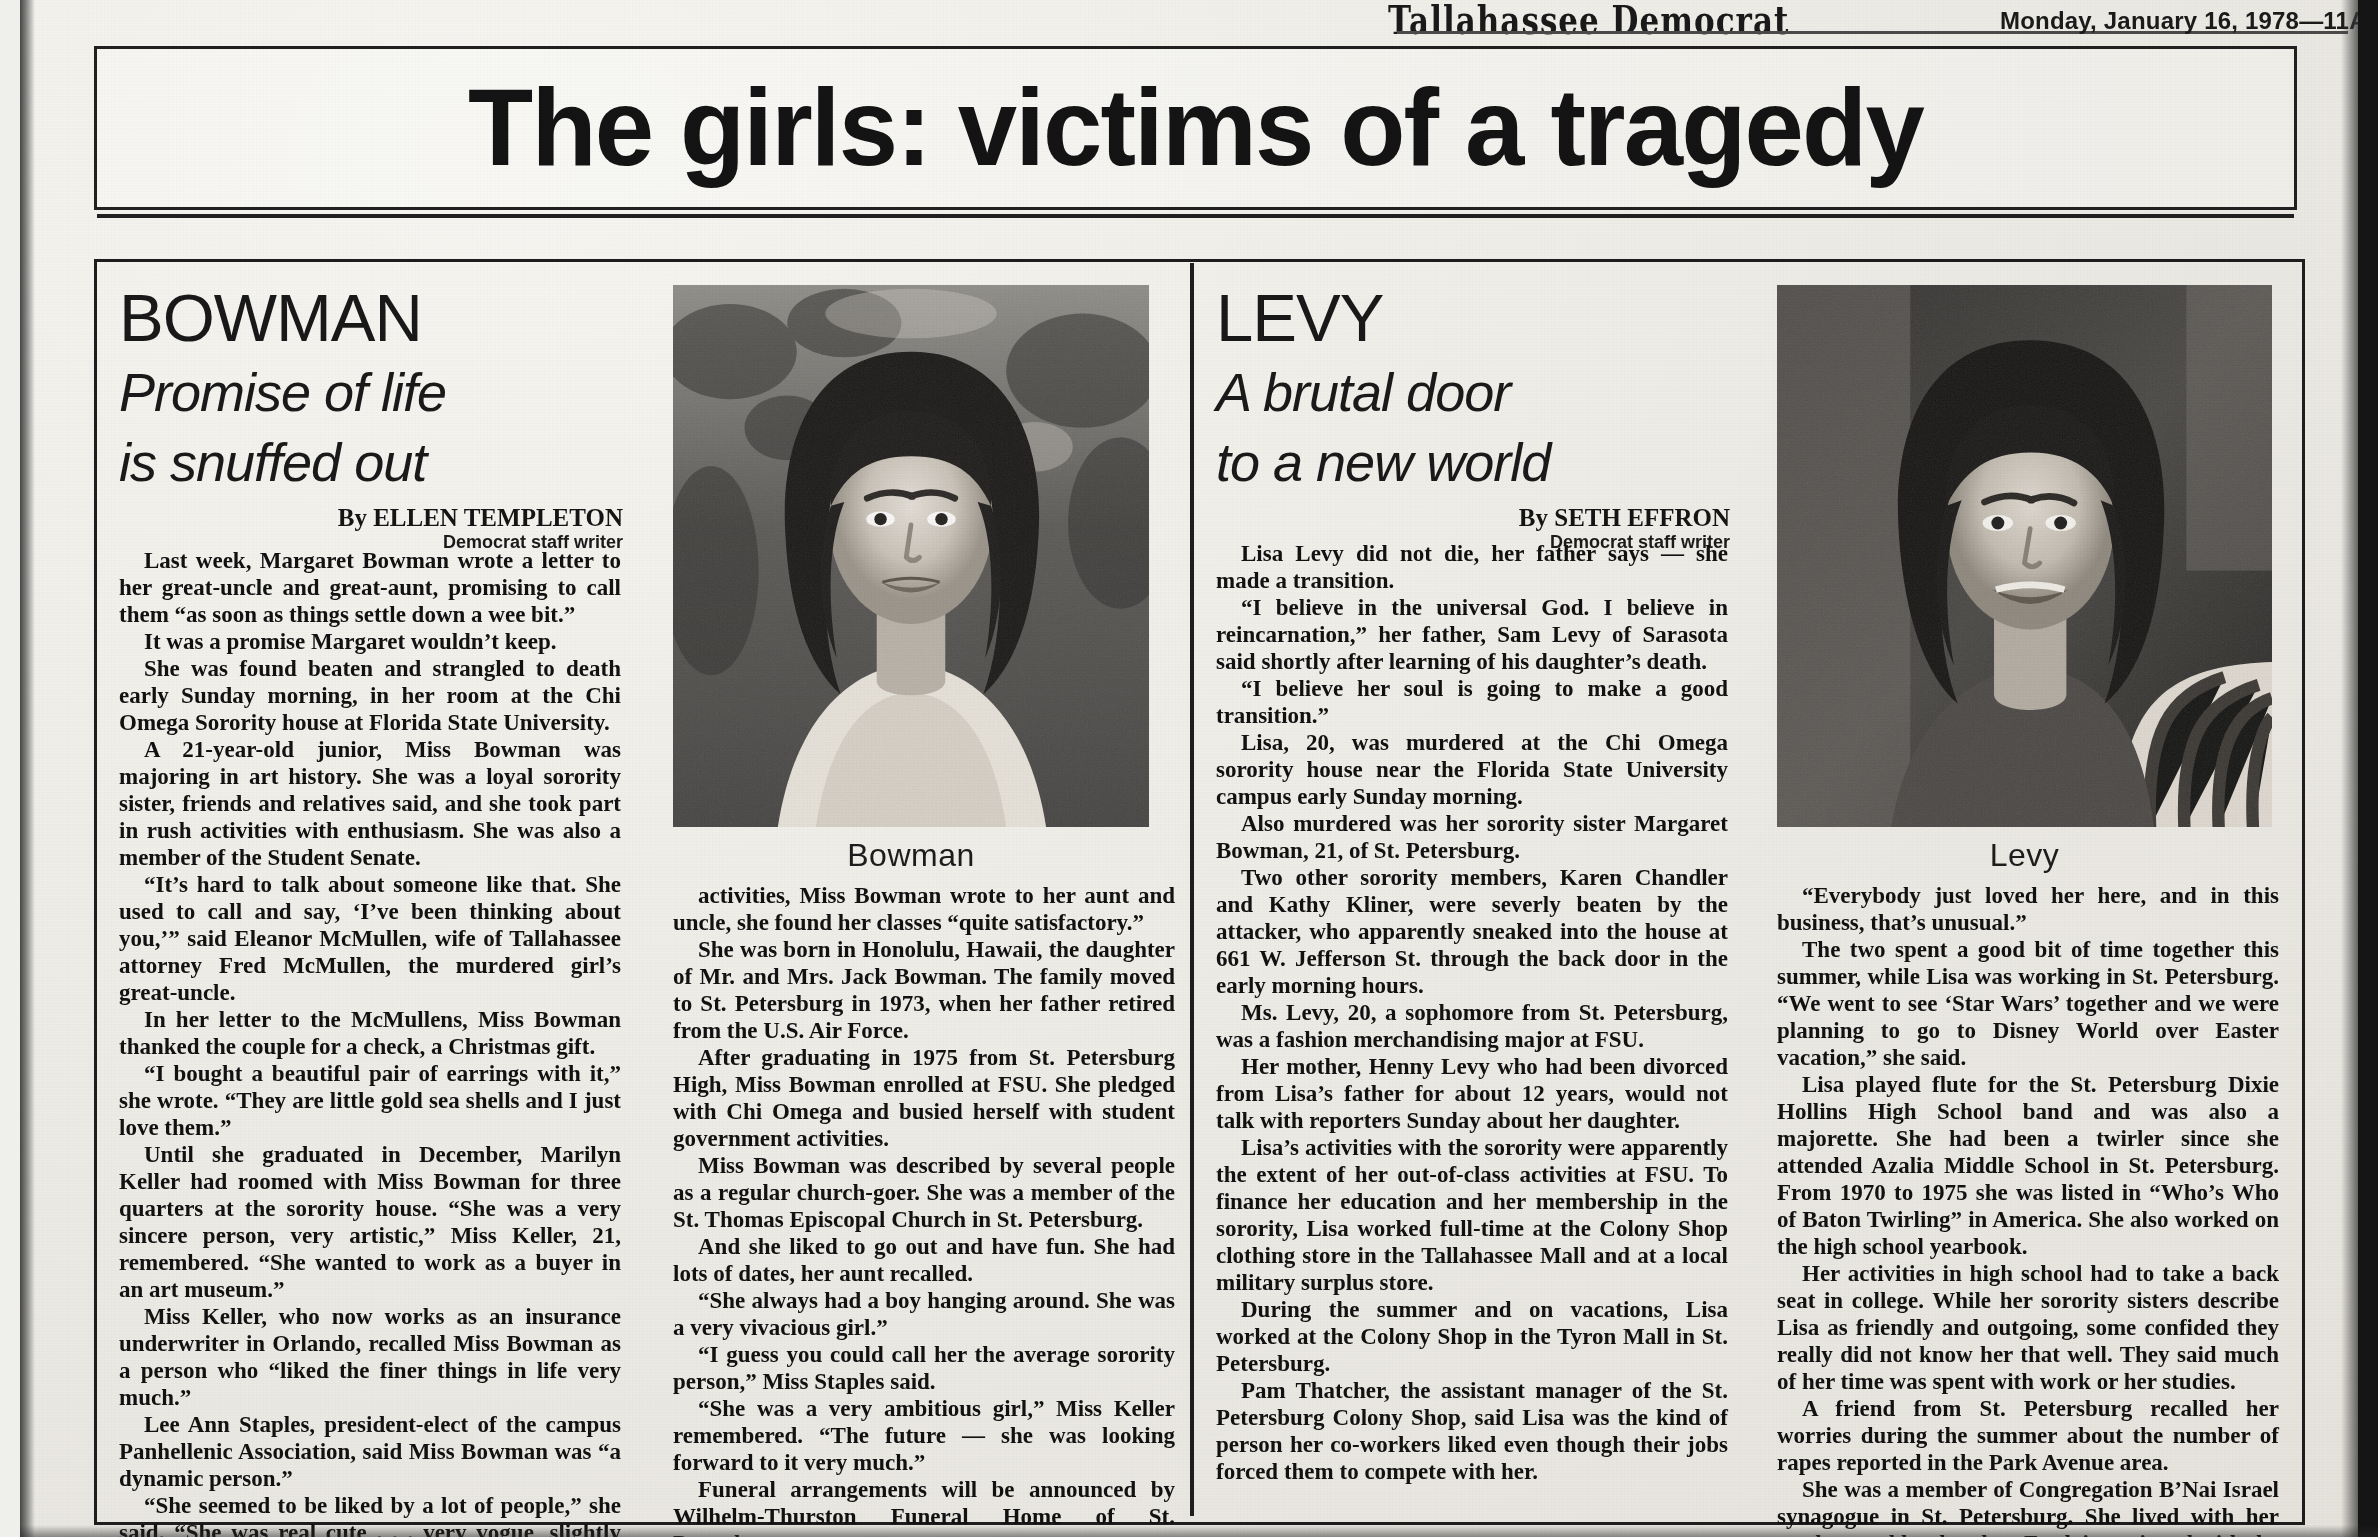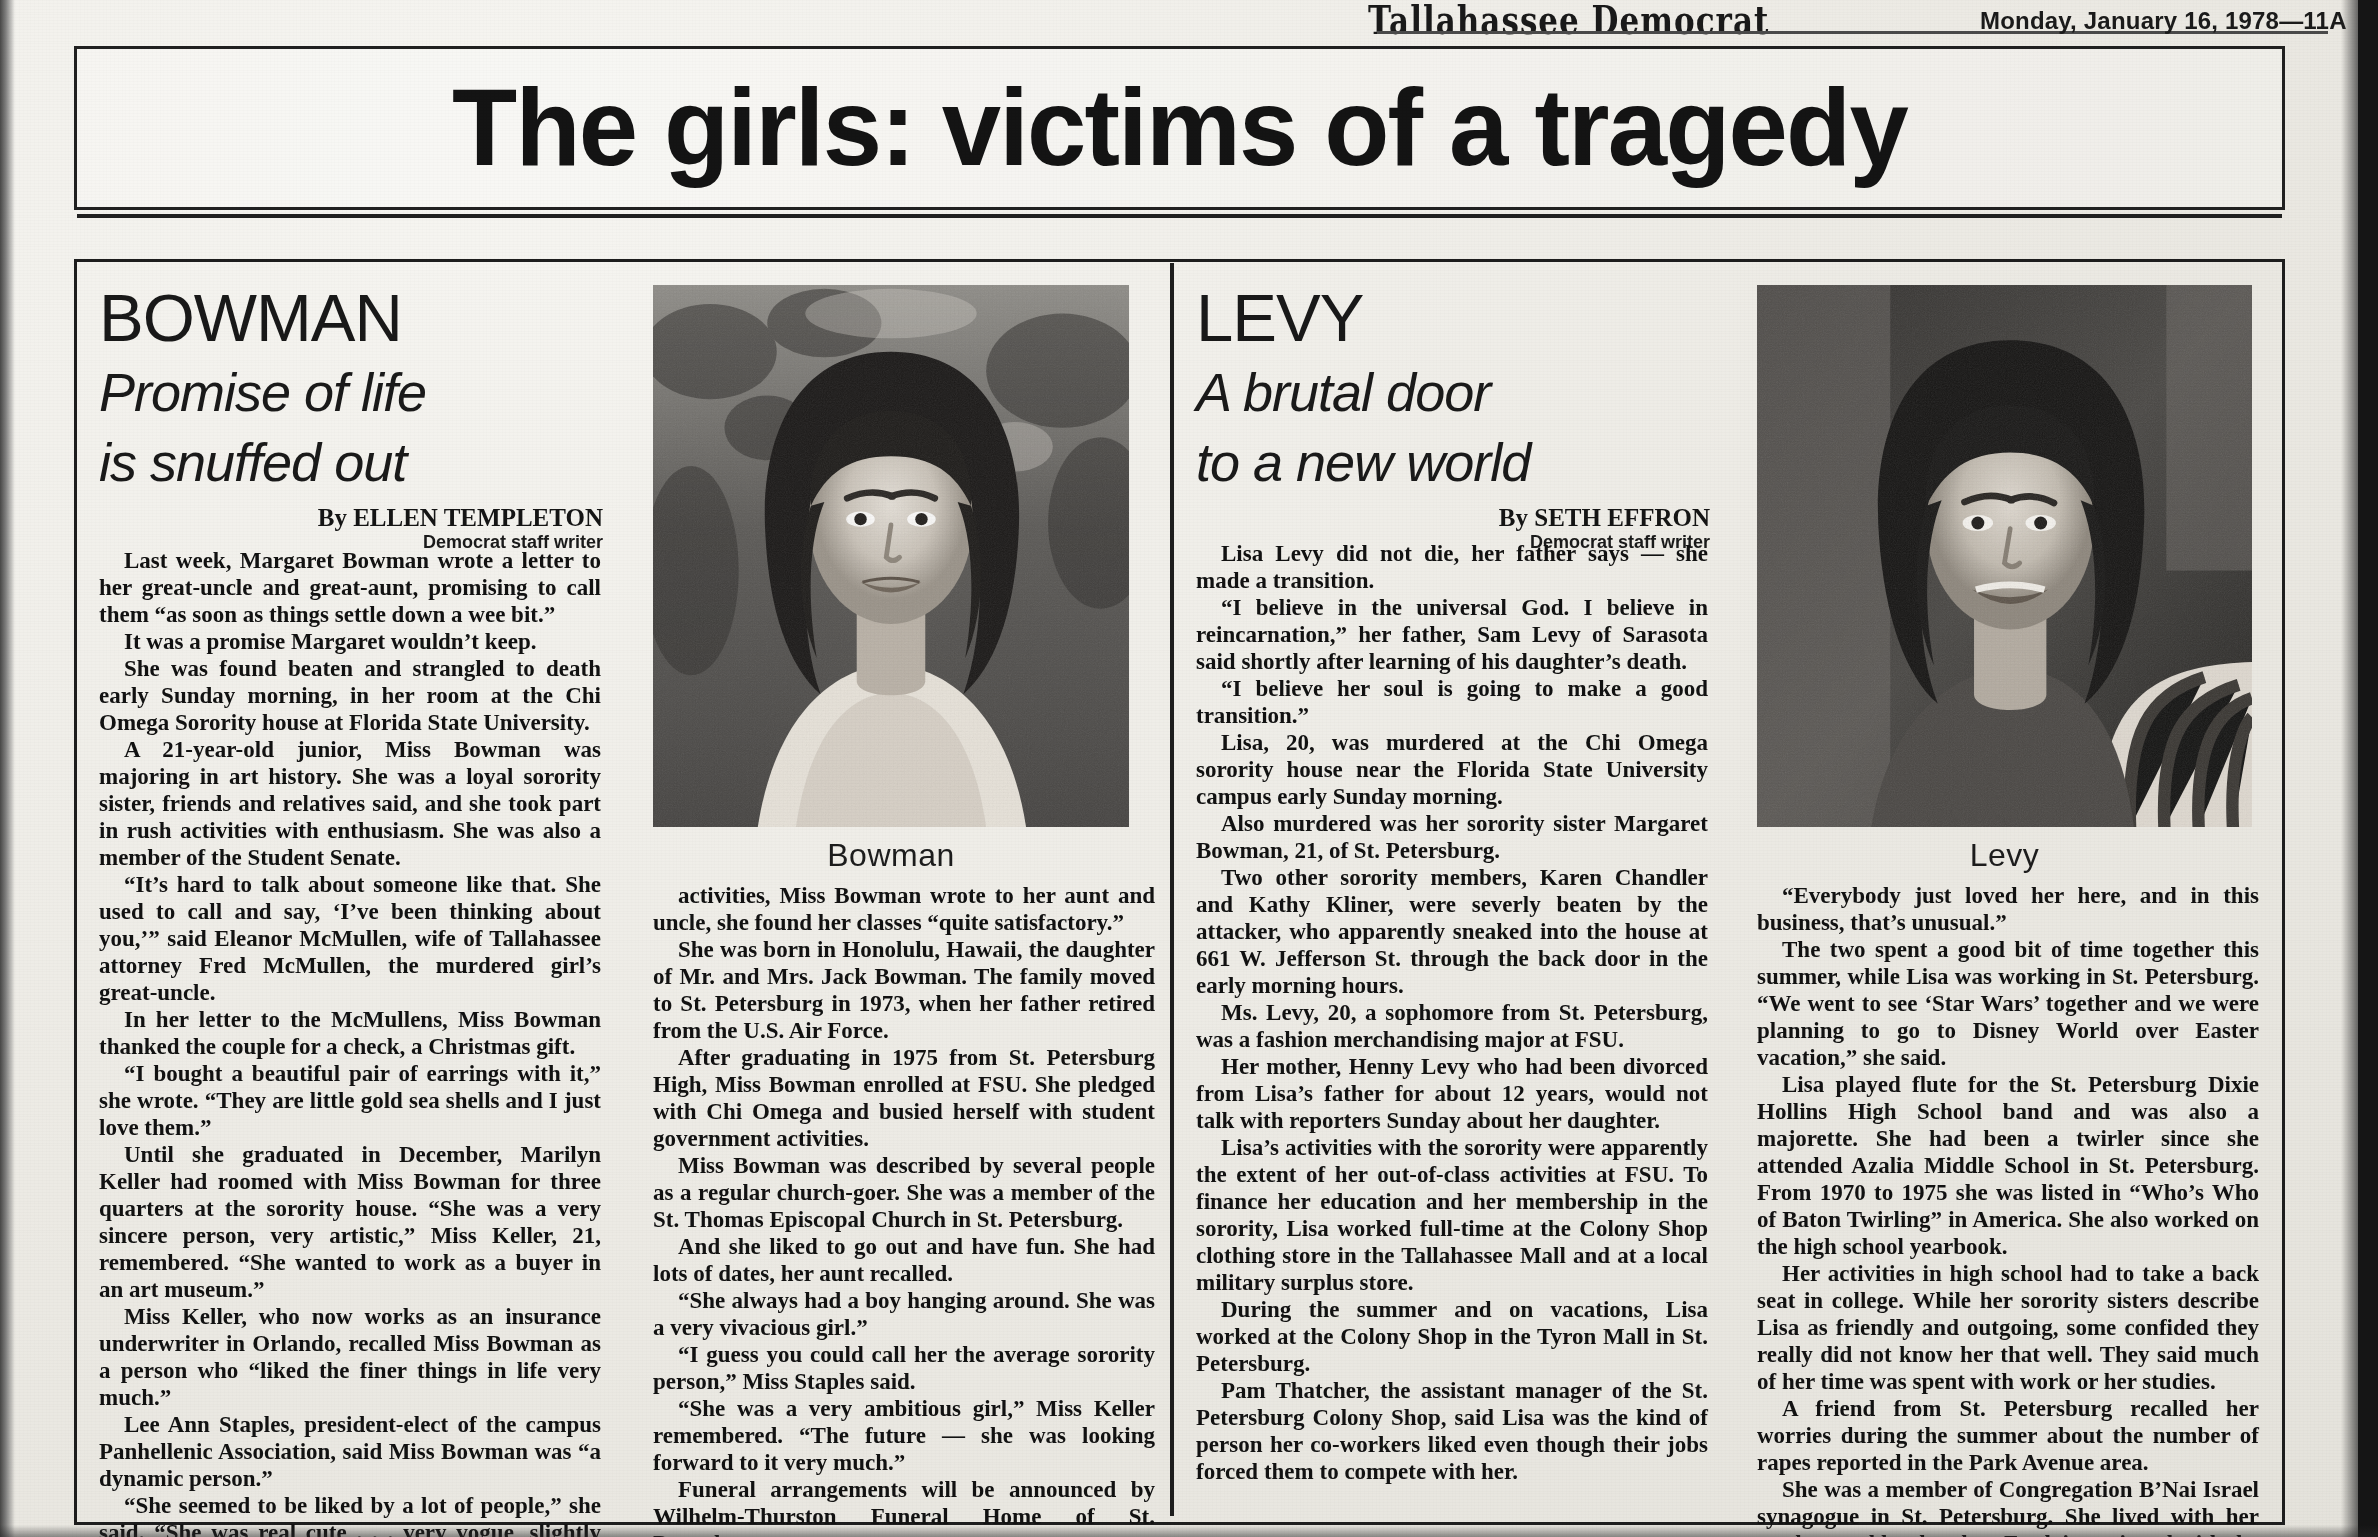--- a/index.html
+++ b/index.html
@@ -10,20 +10,21 @@
     font-family:"Liberation Serif", serif;
     color:#16161a;
     overflow:hidden;
     position:relative;
   }
   
   .page{
     position:absolute;inset:0;
     background:
       radial-gradient(ellipse at 20% 10%, #f6f5f1 0%, #eceae4 55%, #e4e2db 100%);
+    margin-left: 20px;
   }
   .grain{
     position:absolute;inset:0;
     pointer-events:none;
     opacity:.5;
     background-image:
       repeating-linear-gradient(0deg, rgba(0,0,0,.025) 0 1px, rgba(255,255,255,0) 1px 2.9px),
       repeating-linear-gradient(90deg, rgba(0,0,0,.018) 0 1px, rgba(255,255,255,0) 1px 3.8px);
   }
   
@@ -57,21 +58,20 @@
   }
   .masthead-rule{
     position:absolute;left:1377px;top:31px;width:951px;height:2.9px;background:#4a4a4a;
   }
 
   
   .headline-box{
     position:absolute;left:74px;top:46px;width:2197px;height:158px;
     border:3.8px solid #212121;
     background:rgba(255,255,255,.26);
-    padding-left:8px;
   }
   .headline-box .inner-rule{
     position:absolute;left:0;right:0;bottom:-10.5px;height:3.8px;background:#212121;
   }
   .headline-text{
     position:absolute;left:0;right:0;top:5.7px;
     text-align:center;
     font-family:"Liberation Sans", sans-serif;
     font-weight:700;
     font-size:110px;

